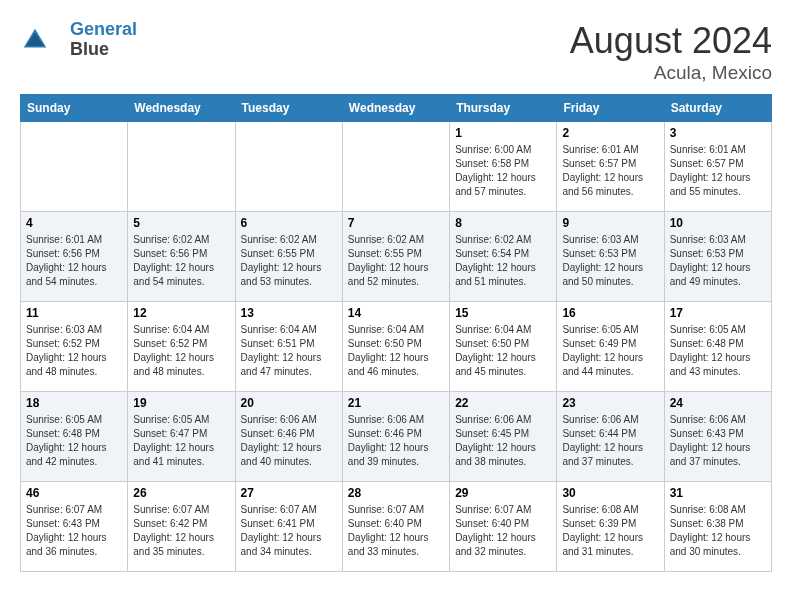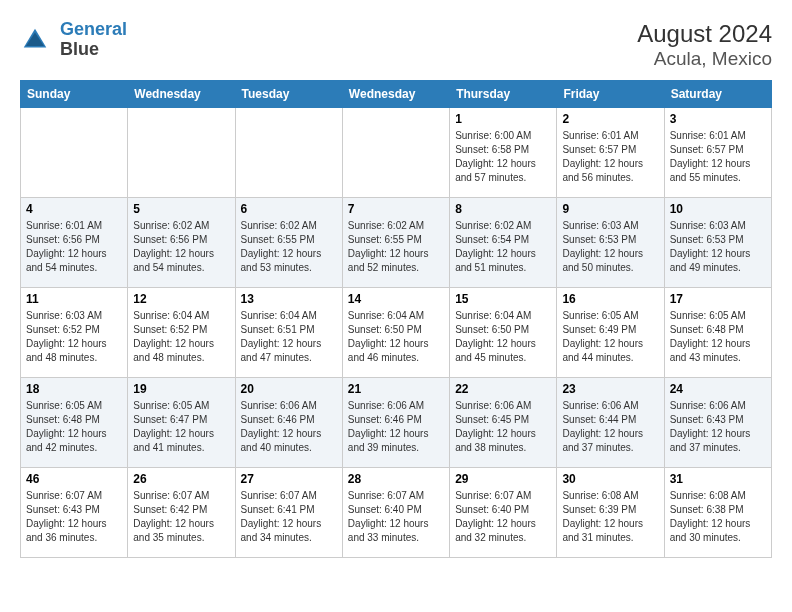--- a/index.html
+++ b/index.html
@@ -12,40 +12,40 @@
     }
     .header {
       display: flex;
       justify-content: space-between;
       align-items: flex-start;
       margin-bottom: 10px;
     }
     .logo {
       display: flex;
       align-items: center;
-      gap: 10px;
+      gap: 20px;
     }
     .logo-text {
       font-size: 18px;
       font-weight: bold;
       color: #1a1a2e;
       line-height: 1.1;
     }
     .logo-text span {
       color: #2c7cb8;
     }
     .logo-icon {
       width: 30px;
       height: 30px;
     }
     .title-block {
       text-align: right;
     }
     .month-title {
-      font-size: 24px;
+      font-size: 36px;
       font-weight: normal;
       color: #333;
     }
     .location {
       font-size: 19px;
       color: #555;
     }
     table {
       width: 100%;
       border-collapse: collapse;

